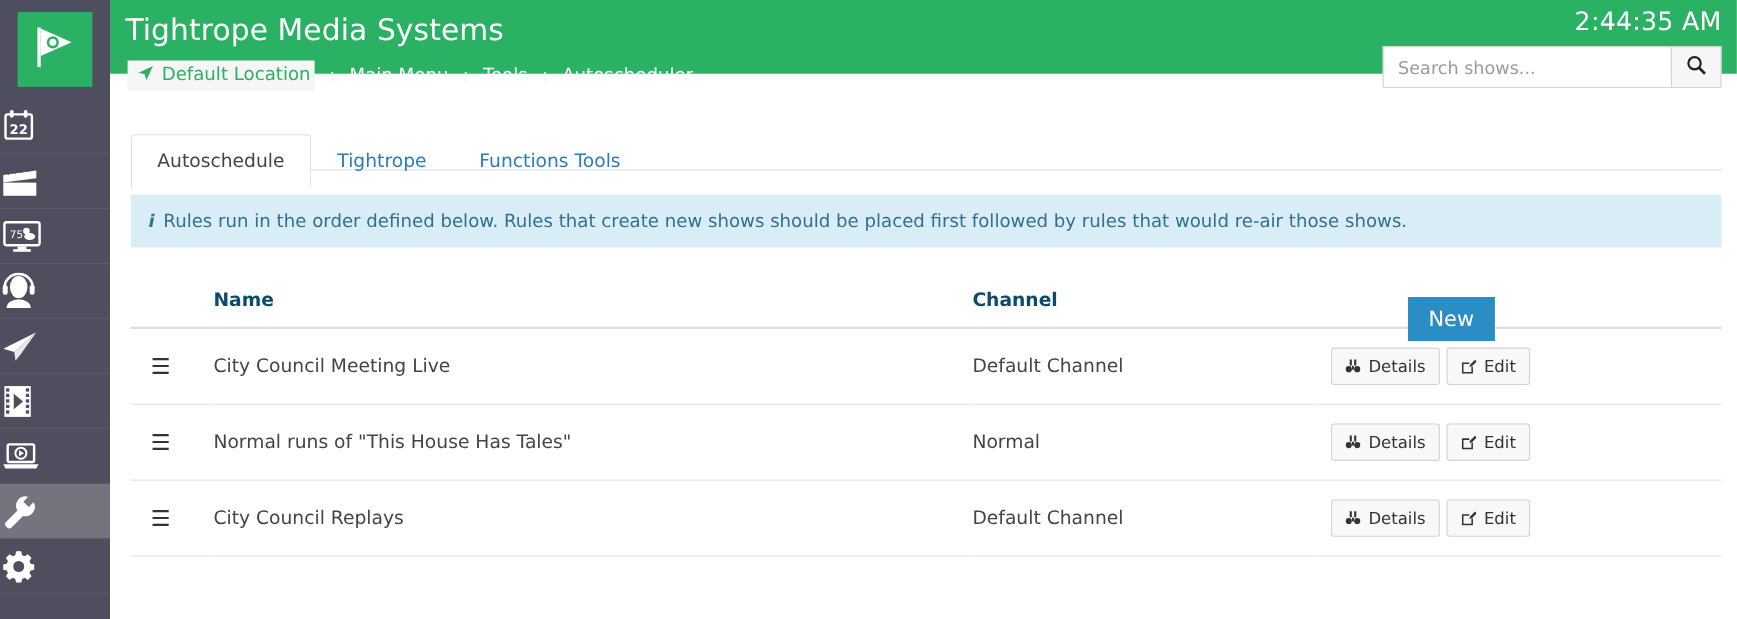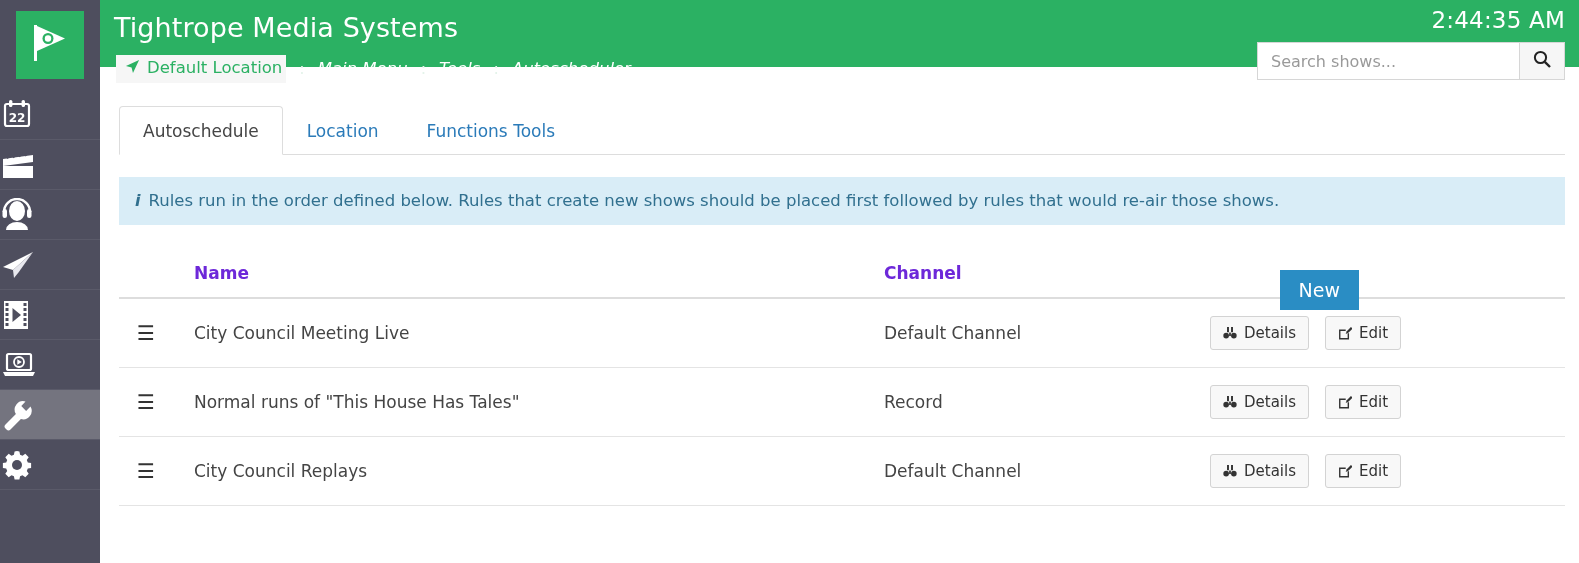--- a/index.html
+++ b/index.html
@@ -54,21 +54,21 @@
     display: flex; align-items: center; gap: 0;
     font-size: 16.5px;
   }
   .crumb-pill {
     background: #f6f6f6; color: #2bb163;
     padding: 4px 4px 5px 9px;
     display: inline-flex; align-items: center; gap: 7px;
     font-size: 16.5px; line-height: 1;
   }
   .crumb-sep { color: #e4f3ea; padding: 0 13px; font-size: 16px; }
-  .crumb-link { color: #ffffff; font-size: 16.5px; text-decoration: none; font-style: italic; }
+  .crumb-link { color: #ffffff; font-size: 16.5px; text-decoration: none; }
 
   .clock {
     position: absolute; right: 14px; top: 7px;
     font-size: 23px; color: #ffffff; letter-spacing: .2px;
   }
   .searchbox {
     position: absolute; right: 14px; top: 42px;
     display: flex; height: 38px;
   }
   .search-input {
@@ -102,21 +102,21 @@
     display: flex; align-items: flex-end;
     width: 1446px;
   }
   .tab {
     padding: 0 23px;
     height: 49px;
     display: flex; align-items: center;
     font-size: 17px; color: #2b7bb9;
     cursor: pointer;
     border: 1px solid transparent;
-    position: relative; top: 1px;
+    position: relative; top: 17px;
   }
   .tab.active {
     color: #454545;
     background: #ffffff;
     border: 1px solid #dddddd;
     border-bottom-color: #ffffff;
     border-radius: 4px 4px 0 0;
   }
 
   
@@ -130,21 +130,21 @@
     display: flex; align-items: baseline; gap: 8px;
     line-height: 1.2;
   }
   .alert-icon { font-style: italic; font-weight: bold; font-size: 16px; }
 
   
   .table-wrap { margin: 30px 14px 0 19px; width: 1446px; position: relative; }
   .table { width: 100%; border-collapse: collapse; }
   .table th {
     text-align: left;
-    font-size: 17px; font-weight: bold; color: #6d28d9;
+    font-size: 17px; font-weight: bold; color: #0c4a6e;
     padding: 8px 0 14px 0;
     border-bottom: 2px solid #dddddd;
     vertical-align: bottom;
   }
   .table td {
     font-size: 17px; color: #444444;
     padding: 17px 0;
     border-bottom: 1px solid #e4e4e4;
     vertical-align: middle;
   }
@@ -157,21 +157,21 @@
   .new-btn {
     position: absolute; right: 206px; top: -3px;
     background: #2a8dc4; color: #ffffff;
     border: none;
     font-size: 19px;
     padding: 9px 19px;
     cursor: pointer;
     font-family: "DejaVu Sans", "Liberation Sans", sans-serif;
     margin-top: 18px;
   }
-  .actions { display: flex; gap: 16px; padding-left: 16px; }
+  .actions { display: flex; gap: 6px; padding-left: 16px; }
   .btn-sm {
     background: #f8f8f8; border: 1px solid #d3d3d3;
     border-radius: 3px;
     font-size: 15px; color: #333333;
     padding: 7px 12px;
     display: inline-flex; align-items: center; gap: 7px;
     cursor: pointer;
     font-family: "DejaVu Sans", "Liberation Sans", sans-serif;
   }
   .btn-sm svg { display: block; }
@@ -210,20 +210,32 @@
     <div class="nav-item">
       <span>
         <svg width="36" height="32" viewBox="0 0 36 32">
           <path d="M3 10 L33 6 L33 13 L3 17 Z" fill="#ffffff"></path>
           <path d="M7 9.4 L10.5 5.4 M13 8.5 L16.5 4.5 M19 7.7 L22.5 3.7 M25 6.9 L28.5 2.9" stroke="#4e4e5e" stroke-width="2"></path>
           <rect x="3" y="17" width="30" height="12" fill="#ffffff"></rect>
         </svg>
       </span>
     </div>
 
+    <div class="nav-item">
+      <span>
+        <svg width="40" height="34" viewBox="0 0 40 34">
+          <rect x="4" y="4" width="32" height="21" rx="2" fill="none" stroke="#ffffff" stroke-width="2.2"></rect>
+          <rect x="16" y="26" width="8" height="3" fill="#ffffff"></rect>
+          <rect x="12" y="28.5" width="16" height="2.4" fill="#ffffff"></rect>
+          <text x="15" y="18.5" font-size="9.5" fill="#ffffff" text-anchor="middle" font-family="DejaVu Sans, sans-serif">75</text>
+          <circle cx="24" cy="12" r="3" fill="#ffffff"></circle>
+          <ellipse cx="27" cy="17" rx="5" ry="3.2" fill="#ffffff"></ellipse>
+        </svg>
+      </span>
+    </div>
 
     <div class="nav-item">
       <span>
         <svg width="34" height="34" viewBox="0 0 34 34">
           <ellipse cx="17" cy="13" rx="8" ry="10" fill="#ffffff"></ellipse>
           <path d="M4 14 a13 13 0 0 1 26 0" fill="none" stroke="#ffffff" stroke-width="2.4"></path>
           <rect x="2.5" y="11" width="4.5" height="9" rx="2.2" fill="#ffffff"></rect>
           <rect x="27" y="11" width="4.5" height="9" rx="2.2" fill="#ffffff"></rect>
           <path d="M6 32 a11 8 0 0 1 22 0 Z" fill="#ffffff"></path>
         </svg>
@@ -324,21 +336,21 @@
     </div>
   </div>
 
   <div class="content">
 
     <div class="tabs">
       <div class="tab active">
         <span>Autoschedule</span>
       </div>
       <div class="tab">
-        <span>Location</span>
+        <span>Tightrope</span>
       </div>
       <div class="tab">
         <span>Functions Tools</span>
       </div>
     </div>
 
     <div class="alert">
       <span class="alert-icon">i</span>
       <span>Rules run in the order defined below. Rules that create new shows should be placed first followed by rules that would re-air those shows.</span>
     </div>
@@ -386,21 +398,21 @@
                 </button>
               </div>
             </td>
           </tr>
 
           <tr>
             <td>
               <div class="handle">☰</div>
             </td>
             <td>Normal runs of "This House Has Tales"</td>
-            <td>Record</td>
+            <td>Normal</td>
             <td>
               <div class="actions">
                 <button class="btn-sm">
                   <span>
                     <svg width="14" height="14" viewBox="0 0 16 16">
                       <path d="M4.6 1 h2.2 v6.2 h-2.2 z M9.2 1 h2.2 v6.2 h-2.2 z" fill="#333"></path>
                       <circle cx="3.6" cy="11" r="3.2" fill="#333"></circle>
                       <circle cx="12.4" cy="11" r="3.2" fill="#333"></circle>
                       <rect x="7" y="7.5" width="2" height="4" fill="#333"></rect>
                     </svg>

